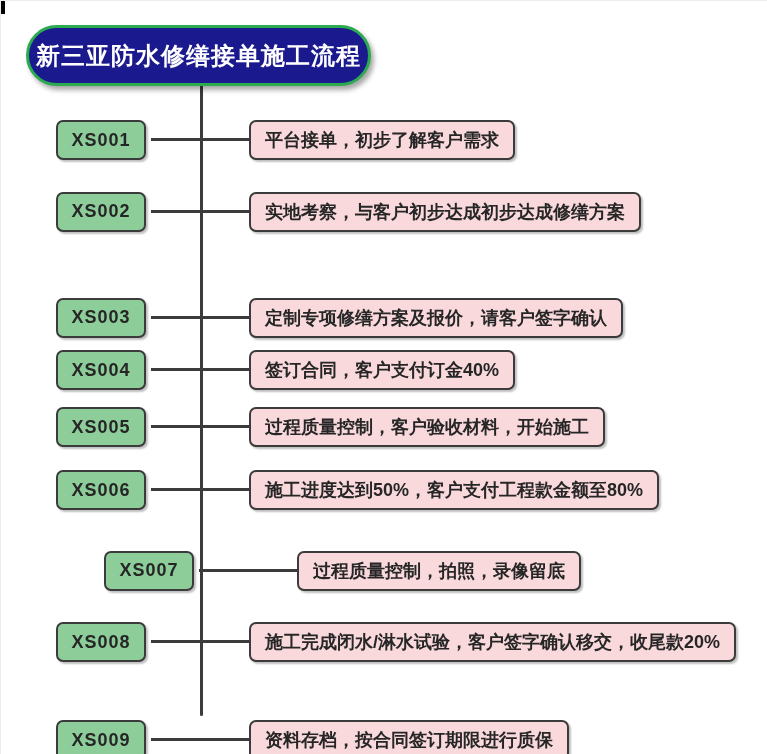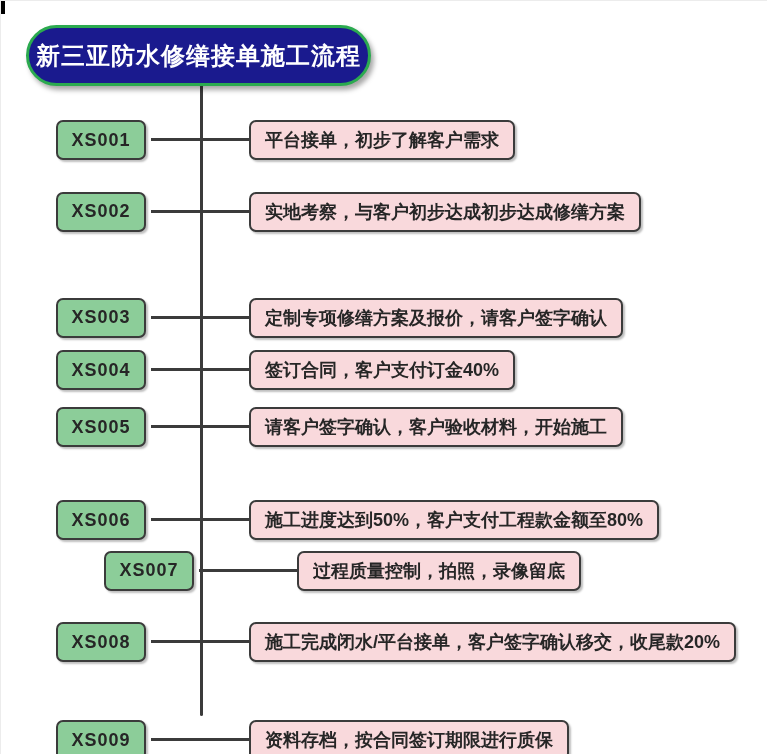--- a/index.html
+++ b/index.html
@@ -136,24 +136,24 @@
     <div class="desc-box">
       <span>签订合同，客户支付订金40%</span>
     </div>
   </div>
       <div class="row" style="top: 406px; border-radius: 15px;">
     <div class="connector"></div>
     <div class="code-box">
       <span>XS005</span>
     </div>
     <div class="desc-box">
-      <span>请客户签字确认，客户验收材料，开始施工</span>
+      <span>过程质量控制，客户验收材料，开始施工</span>
     </div>
   </div>
-      <div class="row" style="top: 499px;">
+      <div class="row" style="top: 469px;">
     <div class="connector"></div>
     <div class="code-box">
       <span>XS006</span>
     </div>
     <div class="desc-box">
       <span>施工进度达到50%，客户支付工程款金额至80%</span>
     </div>
   </div>
       <div class="row" style="top: 549.5px; margin-left: 48px;">
     <div class="connector"></div>
@@ -163,21 +163,21 @@
     <div class="desc-box">
       <span>过程质量控制，拍照，录像留底</span>
     </div>
   </div>
       <div class="row" style="top: 621px;">
     <div class="connector"></div>
     <div class="code-box">
       <span>XS008</span>
     </div>
     <div class="desc-box">
-      <span>施工完成闭水/平台接单，客户签字确认移交，收尾款20%</span>
+      <span>施工完成闭水/淋水试验，客户签字确认移交，收尾款20%</span>
     </div>
   </div>
       <div class="row" style="top: 688px; margin-top: 31px;">
     <div class="connector"></div>
     <div class="code-box">
       <span>XS009</span>
     </div>
     <div class="desc-box">
       <span>资料存档，按合同签订期限进行质保</span>
     </div>

